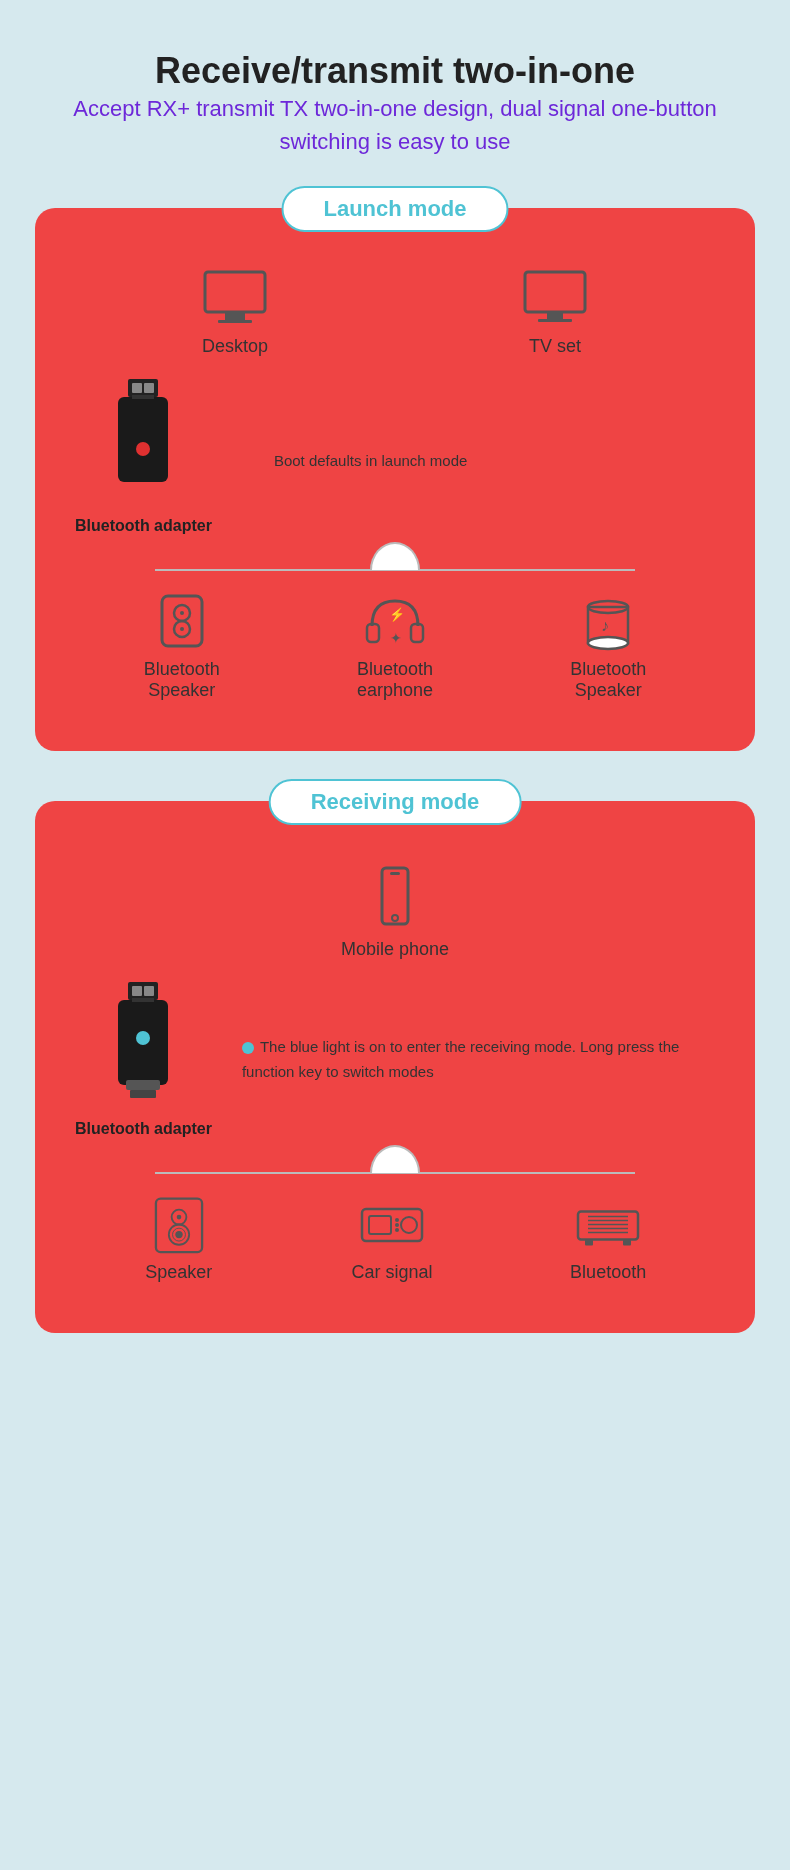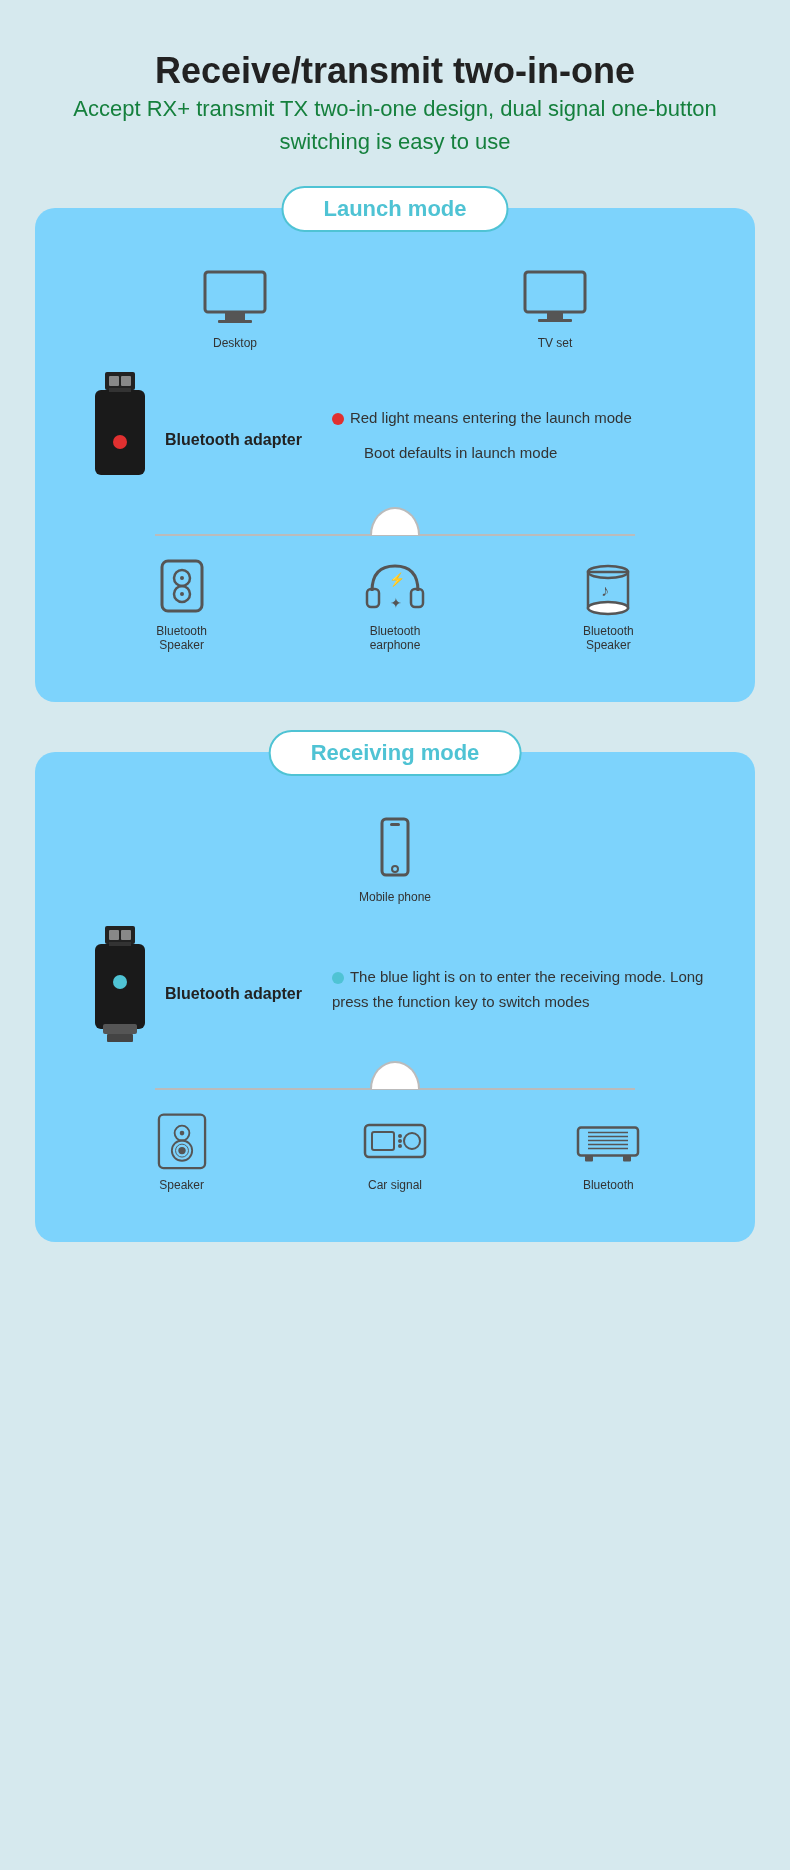--- a/index.html
+++ b/index.html
@@ -15,26 +15,26 @@
       padding: 50px 40px 60px;
     }
     .main-title {
       font-size: 36px;
       font-weight: bold;
       text-align: center;
     }
     .subtitle {
       font-size: 22px;
       text-align: center;
-      color: #15803d;
+      color: #6d28d9;
       margin-bottom: 50px;
       line-height: 1.5;
     }
     .section-box {
-      background: #7dd3fc;
+      background: #ef4444;
       border-radius: 20px;
       width: 720px;
       padding: 30px 40px 40px;
       margin-bottom: 50px;
       position: relative;
     }
     .mode-label {
       position: absolute;
       top: -22px;
       left: 50%;
@@ -55,37 +55,37 @@
       margin-top: 20px;
       margin-bottom: 10px;
     }
     .icon-item {
       display: flex;
       flex-direction: column;
       align-items: center;
       gap: 8px;
     }
     .icon-label {
-      font-size: 12px;
+      font-size: 18px;
       text-align: center;
       color: #333;
     }
     svg.device-icon {
       width: 70px;
       height: 60px;
     }
     .middle-section {
       display: flex;
       align-items: center;
       margin: 20px 0;
       gap: 30px;
     }
     .adapter-area {
       display: flex;
-      flex-direction: row;
+      flex-direction: column;
       align-items: center;
     }
     .adapter-label {
       font-size: 16px;
       font-weight: bold;
       text-align: center;
       margin-top: 10px;
     }
     .info-box {
       flex: 1;
@@ -184,21 +184,20 @@
 
         <rect x="20" y="20" width="50" height="85" rx="6" fill="#1a1a1a"></rect>
 
         <circle cx="45" cy="72" r="7" fill="#e03030"></circle>
 
         <rect x="34" y="18" width="22" height="4" fill="#333"></rect>
       </svg>
       <span class="adapter-label">Bluetooth adapter</span>
     </div>
     <div class="info-box">
-      <p><span class="red-dot"></span><span>Red light means entering the launch mode</span></p>
       <p style="margin-top:10px;margin-left:32px;">Boot defaults in launch mode</p>
     </div>
   </div>
 
   <div class="divider-container">
     <div class="divider-line">
       <div class="divider-arch"></div>
     </div>
   </div>
 

